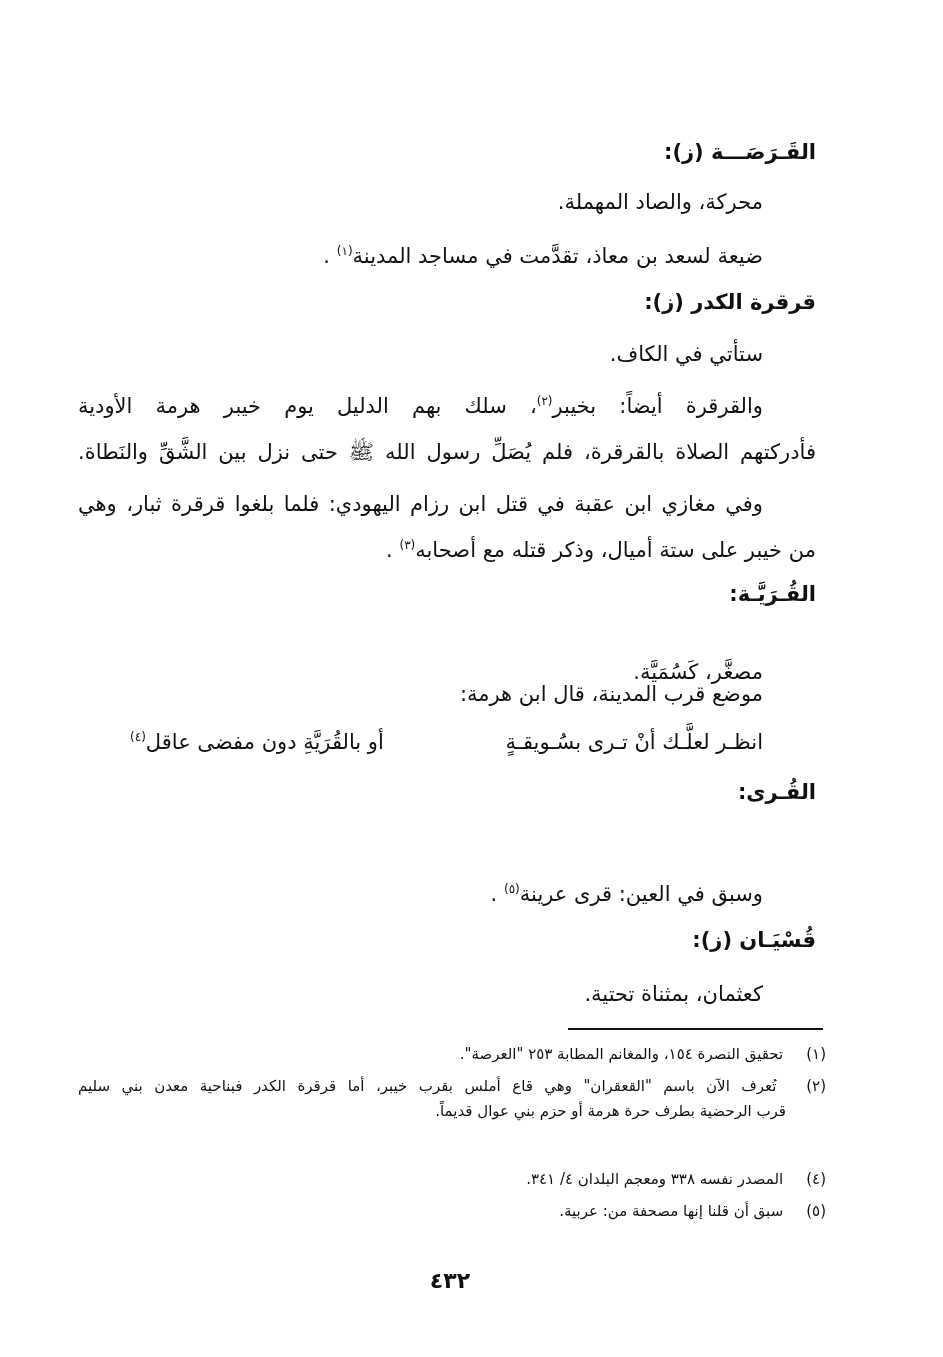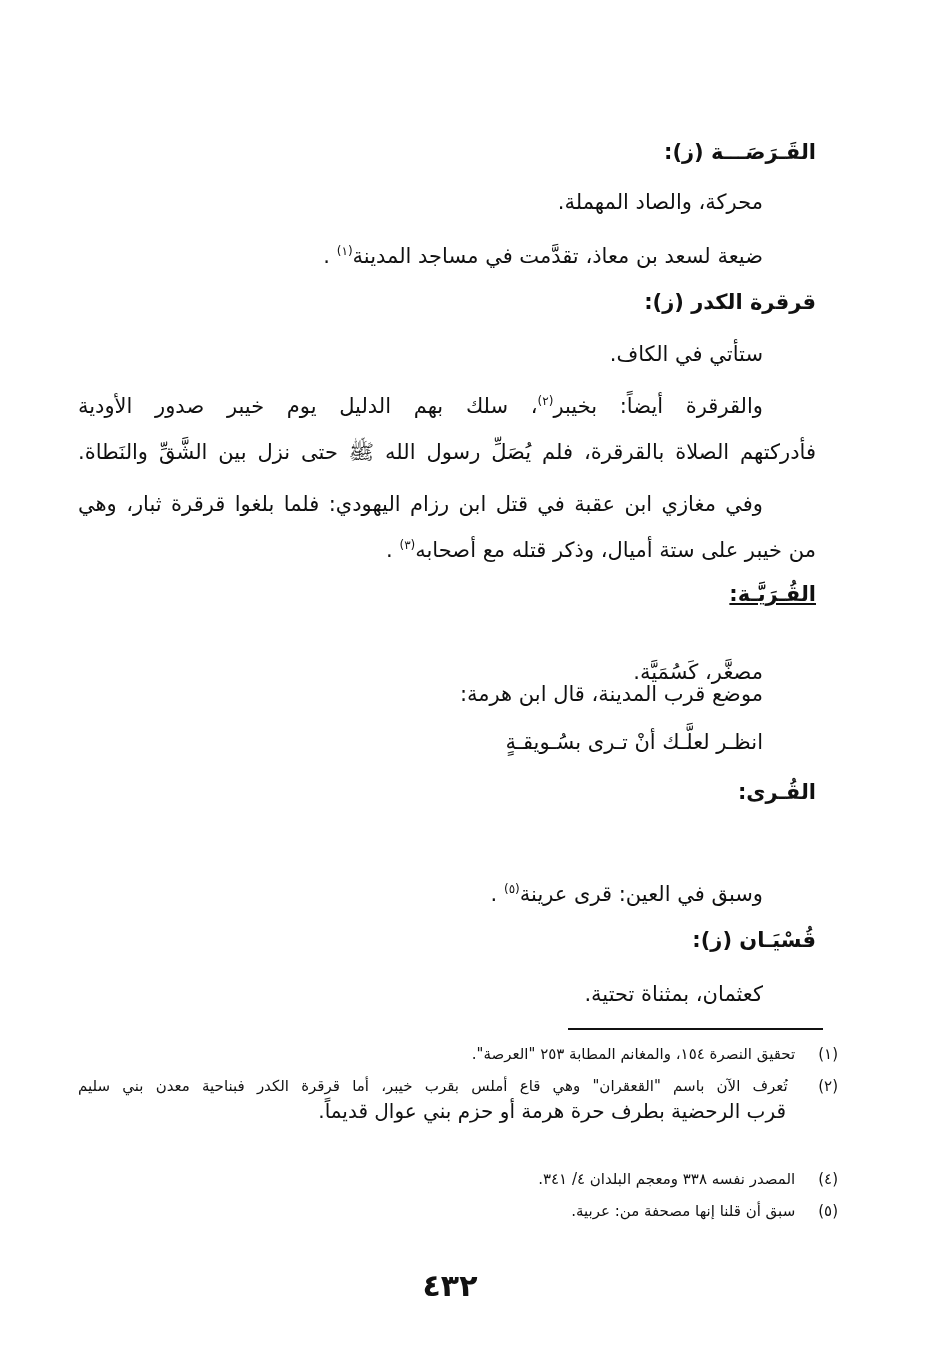--- a/index.html
+++ b/index.html
@@ -61,84 +61,85 @@
     .rule {
       position: absolute;
       left: 568px;
       width: 255px;
       top: 1028px;
       height: 0;
       border-top: 2px solid #111;
     }
     .fnote {
       position: absolute;
-      right: 105px;
+      right: 117px;
       left: 78px;
       font-size: 15px;
       line-height: 22px;
       direction: rtl;
       text-align: right;
       white-space: nowrap;
     }
     .fnote .num {
       display: inline-block;
       width: 38px;
       text-align: right;
     }
     .fnote-cont {
       position: absolute;
       right: 157px;
       left: 78px;
-      font-size: 20px;
+      font-size: 15px;
       line-height: 22px;
       direction: rtl;
       text-align: right;
       white-space: nowrap;
     }
     .fnote-justify {
       text-align: justify;
       text-align-last: justify;
     }
     .pagenum {
       position: absolute;
       left: 420px;
       width: 60px;
       top: 1268px;
       text-align: center;
-      font-size: 30px;
+      font-size: 22px;
       font-weight: bold;
     }
   </style>
 </head>
 <body>
 
 <div class="page">
 
   <div class="line heading" style="top:138px;">القَـرَصَـــة (ز):</div>
   <div class="line indent" style="top:188px;">محركة، والصاد المهملة.</div>
   <div class="line indent" style="top:242px;text-align:right;">
     <span>ضيعة لسعد بن معاذ، تقدَّمت في مساجد المدينة</span><sup class="fn">(١)</sup> <span>.</span>
   </div>
 
   <div class="line heading" style="top:288px;">قرقرة الكدر (ز):</div>
   <div class="line indent" style="top:340px;">ستأتي في الكاف.</div>
   <div class="line justify" style="top:392px; right:180px;">
-    <span>والقرقرة أيضاً: بخيبر</span><sup class="fn">(٢)</sup><span>، سلك بهم الدليل يوم خيبر صدور الأودية</span>
+    <span>والقرقرة أيضاً: بخيبر</span><sup class="fn">(٢)</sup><span>، سلك بهم الدليل يوم خيبر هرمة الأودية</span>
   </div>
   <div class="line justify" style="top:438px;">فأدركتهم الصلاة بالقرقرة، فلم يُصَلِّ رسول الله ﷺ حتى نزل بين الشَّقِّ والنَطاة.</div>
   <div class="line justify" style="top:490px; right:180px;">وفي مغازي ابن عقبة في قتل ابن رزام اليهودي: فلما بلغوا قرقرة ثبار، وهي</div>
   <div class="line" style="top:536px;">
     <span>من خيبر على ستة أميال، وذكر قتله مع أصحابه</span><sup class="fn">(٣)</sup> <span>.</span>
   </div>
 
-  <div class="line heading" style="top:580px;text-decoration:underline;">القُـرَيَّـة:</div>
+  <div class="line heading" style="top:580px;">القُـرَيَّـة:</div>
   <div class="line indent" style="top:628px;margin-top:30px;">مصغَّر، كَسُمَيَّة.</div>
   <div class="line indent" style="top:680px;">موضع قرب المدينة، قال ابن هرمة:</div>
   <div class="verse">
     <span>انظـر لعلَّـك أنْ تـرى بسُـويقـةٍ</span>
+    <span><span>أو بالقُرَيَّةِ دون مفضى عاقل</span><sup class="fn">(٤)</sup></span>
   </div>
 
   <div class="line heading" style="top:778px;">القُـرى:</div>
   <div class="line indent" style="top:880px;">
     <span>وسبق في العين: قرى عرينة</span><sup class="fn">(٥)</sup> <span>.</span>
   </div>
 
   <div class="line heading" style="top:926px;">قُسْيَـان (ز):</div>
   <div class="line indent" style="top:980px;">كعثمان، بمثناة تحتية.</div>
 

